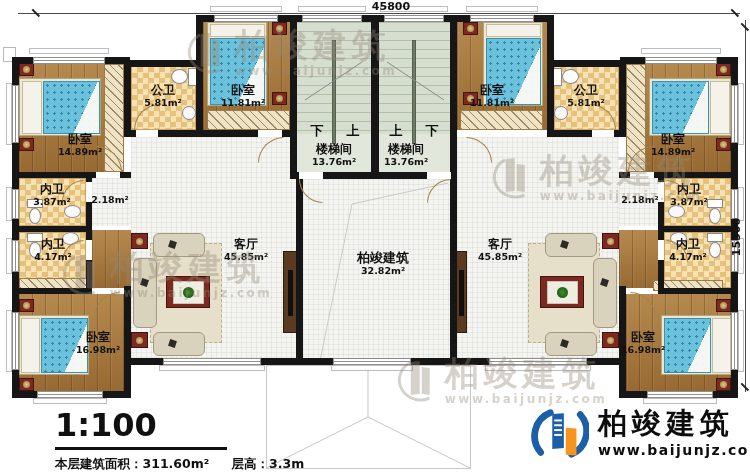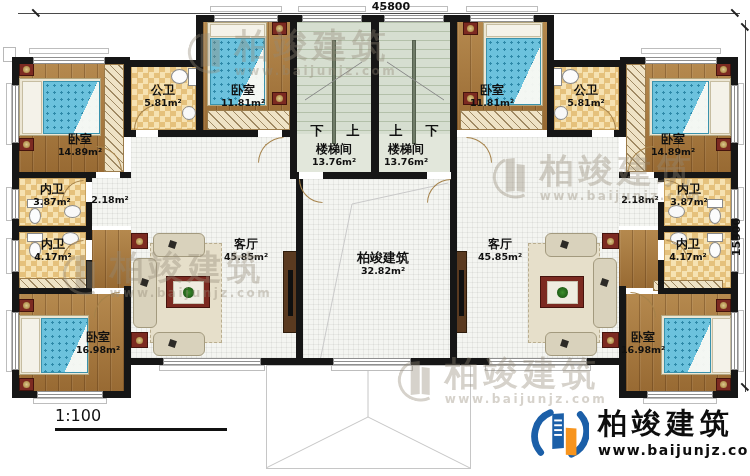--- a/index.html
+++ b/index.html
@@ -65,21 +65,21 @@
   .wm-ic::before{content:"";position:absolute;left:8px;top:1px;width:9px;height:33px;background:currentColor;transform:skewY(-6deg);}
   .wm-ic::after{content:"";position:absolute;left:19px;top:7px;width:8px;height:27px;background:currentColor;transform:skewY(6deg);}
   .wm-ring{position:absolute;inset:-1px -5px;border:3px solid currentColor;border-radius:50%;border-top-color:transparent;border-right-color:transparent;transform:rotate(18deg);}
   .wm-tx{display:flex;flex-direction:column;line-height:1;}
   .wm-name{font-size:34px;font-weight:bold;letter-spacing:5px;}
   .wm-site{font-size:12px;font-weight:bold;letter-spacing:2.5px;margin-top:3px;}
   
   .titleblock{position:absolute;left:55px;top:406px;z-index:8;color:#101010;}
   .titlerow{display:flex;align-items:baseline;gap:13px;}
   .t-name{font-size:27px;font-weight:bold;letter-spacing:2px;}
-  .t-scale{font-size:16px;font-weight:400;}
+  .t-scale{font-size:32px;font-weight:700;}
   .t-rule{width:172px;height:2.5px;background:#111;margin-top:3px;}
   .t-sub{margin-top:6px;font-size:12.5px;font-weight:bold;}
   .t-sub .sp{display:inline-block;width:18px;}
   .logo{position:absolute;left:531px;top:404px;z-index:8;display:flex;align-items:center;gap:9px;}
   .logo-tx{display:flex;flex-direction:column;align-items:flex-start;line-height:1;}
   .l-name{font-size:29px;font-weight:bold;color:#0d0d0d;letter-spacing:5px;}
   .l-site{font-size:14px;font-weight:bold;color:#0d0d0d;letter-spacing:1.5px;margin-top:5px;}
   svg.lines{position:absolute;left:0;top:0;z-index:2;pointer-events:none;}
   .graybox{position:absolute;border:1px solid #b8b8b8;z-index:1;}
 </style>
@@ -357,20 +357,24 @@
         <span class="wm-name">柏竣建筑</span>
         <span class="wm-site">www.baijunjz.com</span>
       </span>
   </div>
 
   <div class="titleblock">
     <div class="titlerow">
       <span class="t-scale">1:100</span>
     </div>
     <div class="t-rule"></div>
+    <div class="t-sub">
+      <span>本层建筑面积：</span><span>311.60m²</span><span class="sp"></span>
+      <span>层高：</span><span>3.3m</span>
+    </div>
   </div>
 
   <div class="logo">
     <svg width="58" height="58" viewBox="0 0 60 60">
       <path d="M10 50 A 26 26 0 0 1 20 9" fill="none" stroke="#1b5fa8" stroke-width="7" stroke-linecap="round"></path>
       <path d="M51 11 A 26 26 0 0 1 42 52" fill="none" stroke="#1b5fa8" stroke-width="7" stroke-linecap="round"></path>
       <rect x="22" y="12" width="12" height="36" fill="#1b5fa8" transform="skewY(-4)"></rect>
       <rect x="36" y="22" width="11" height="28" fill="#f7941d" transform="skewY(4)"></rect>
       <g fill="#ffffff">
           <rect x="24" y="16" width="8" height="2"></rect>

